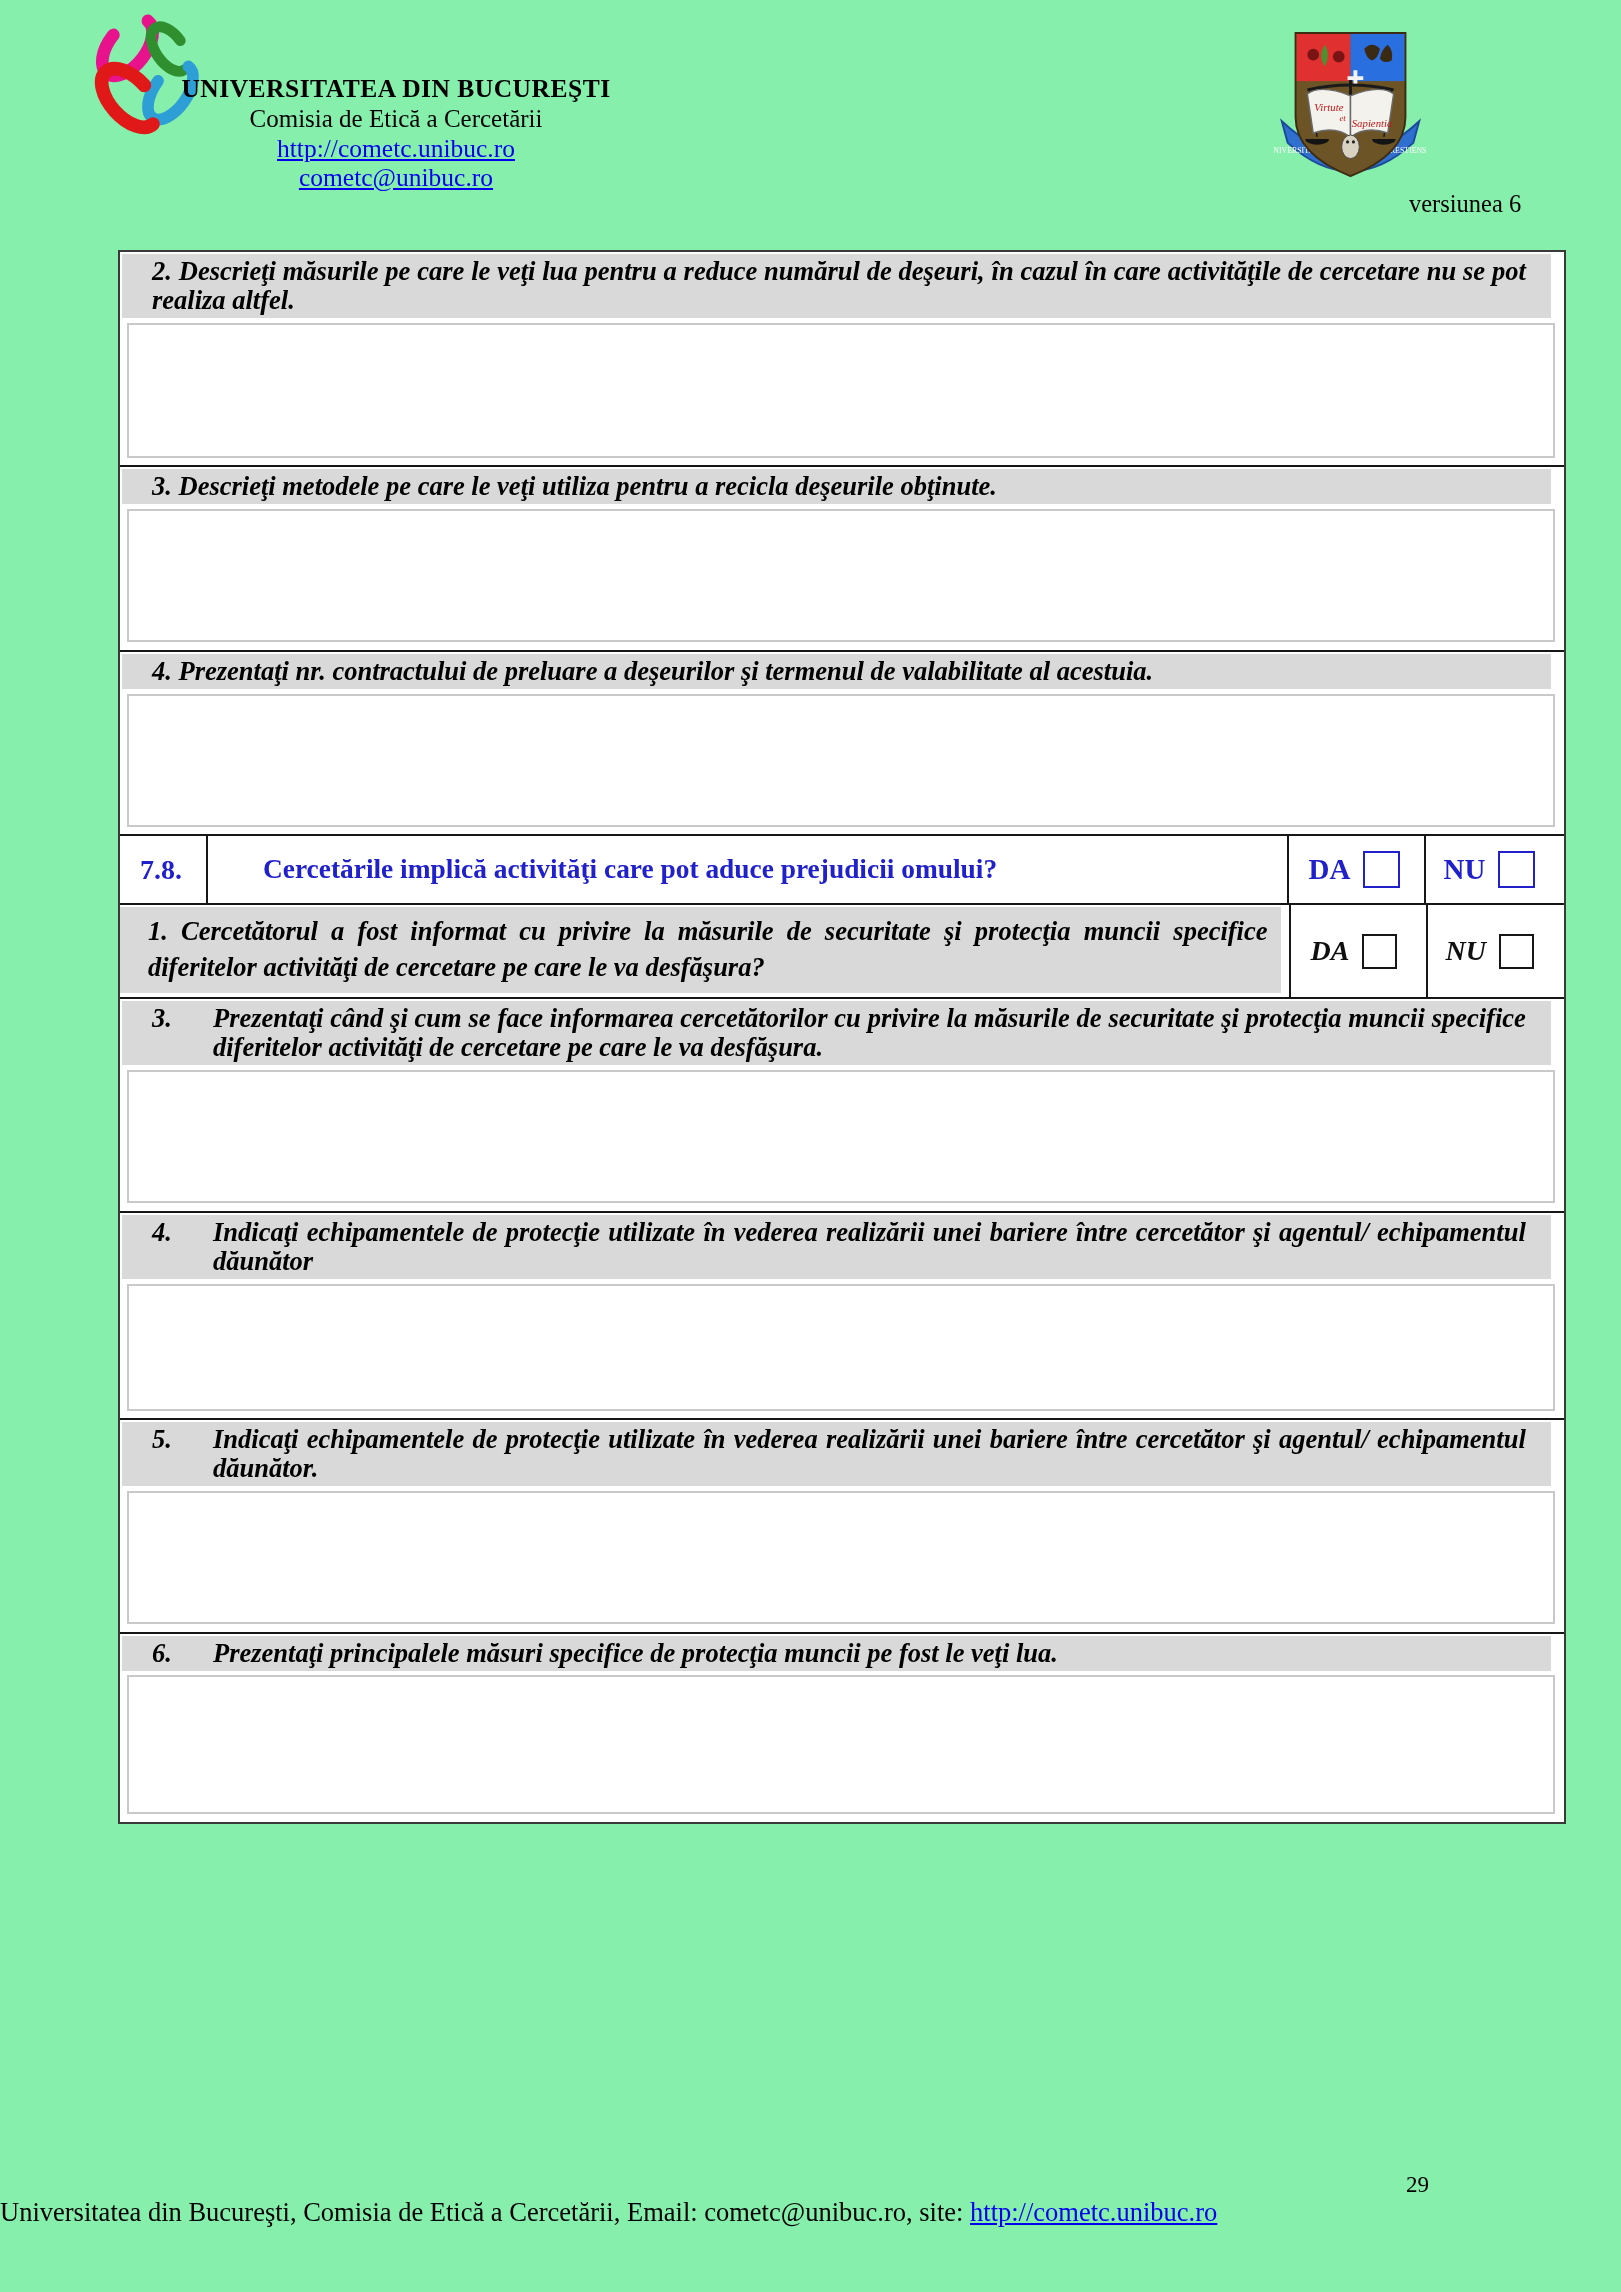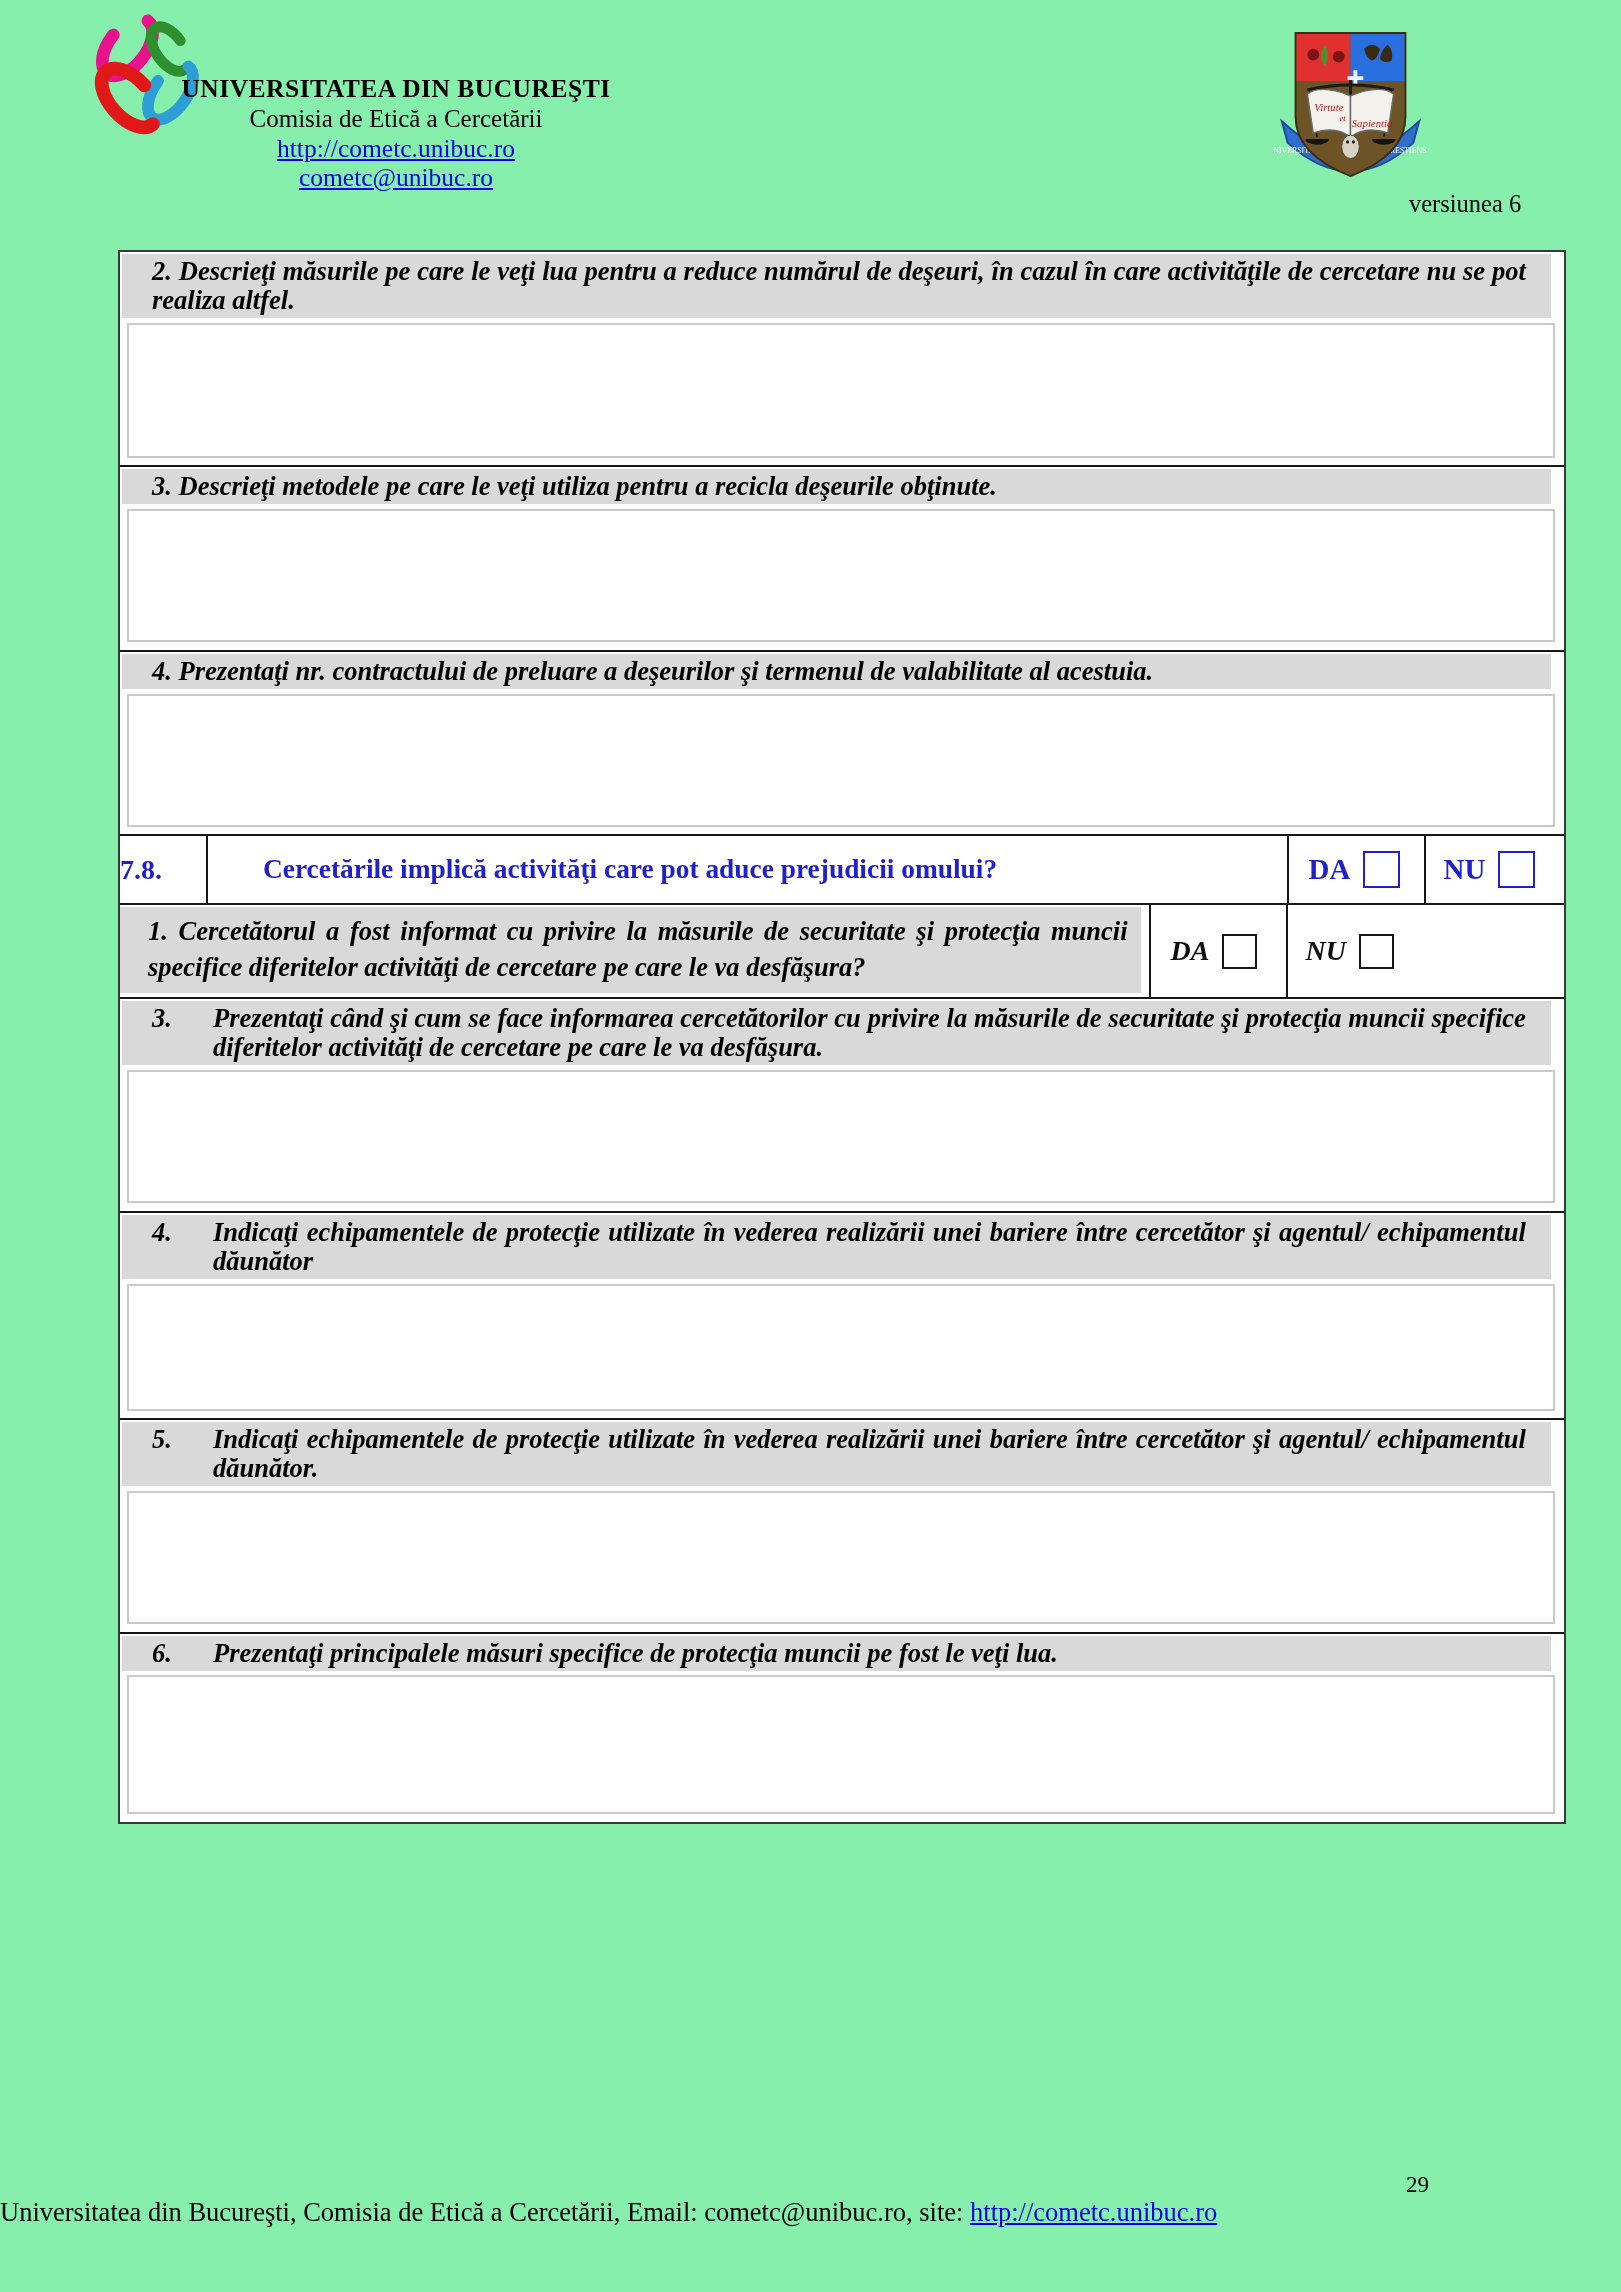--- a/index.html
+++ b/index.html
@@ -26,32 +26,32 @@
   .qheader.flexnum .qnum { width:61px; flex:0 0 61px; }
   .qheader.flexnum .qtxt { flex:1; text-align:justify; }
   .answer { margin:4.9px 8.8px 7.8px 6.9px; border:2.9px solid #c9c9c9; background:#fff; }
   .h138 { height:135px; } .h136 { height:133px; } .h130 { height:127px; } .h142 { height:139px; }
 
   
   .row78 { display:flex; height:69px; border-top:2px solid #161616; }
   .rowq1 { display:flex; height:94px; border-top:2px solid #161616; }
   .cell { border-left:2px solid #161616; }
   .cell.nb { border-left:none; }
-  .c-num { width:86px; display:flex; align-items:center; padding-left:0;
+  .c-num { width:86px; display:flex; align-items:center; padding-left:20px;
            color:#2121CC; font-weight:bold; font-size:28px; }
   .c-title { width:1081px; display:flex; align-items:center; padding-left:55px;
              color:#2121CC; font-weight:bold; font-size:27.4px; }
   .c-da { width:137px; display:flex; align-items:center; padding-left:19.6px; }
   .c-nu { width:133px; flex:1; display:flex; align-items:center; padding-left:17.6px; }
   .lbl-blue { color:#2121CC; font-weight:bold; font-size:29px; }
   .lbl-blk  { color:#0f0f0f; font-weight:bold; font-style:italic; font-size:28px; }
   .cbx { display:inline-block; width:35px; height:35px; background:#fff; margin-left:12.7px; }
   .cbx.blue { border:2.9px solid #2121CC; width:37px; height:37px; }
   .cbx.blk  { border:2.9px solid #161616; }
-  .c-q { width:1029px; }
+  .c-q { width:1169px; }
   .q1shade { background:#d9d9d9; margin:2px 7.8px 0 0; padding:5.9px 13.7px 5.9px 28px; min-height:86px;
              font-weight:bold; font-style:italic; font-size:26.5px; line-height:36px; text-align:justify; }
 
   
   .pagenum { position:absolute; top:2172px; right:192px; font-size:23px; }
   .footline { position:absolute; top:2197px; left:0; width:100%; text-align:left; font-size:26.5px; }
   .footline a { color:#0000EE; text-decoration:underline; }
 </style>
 </head>
 <body>

